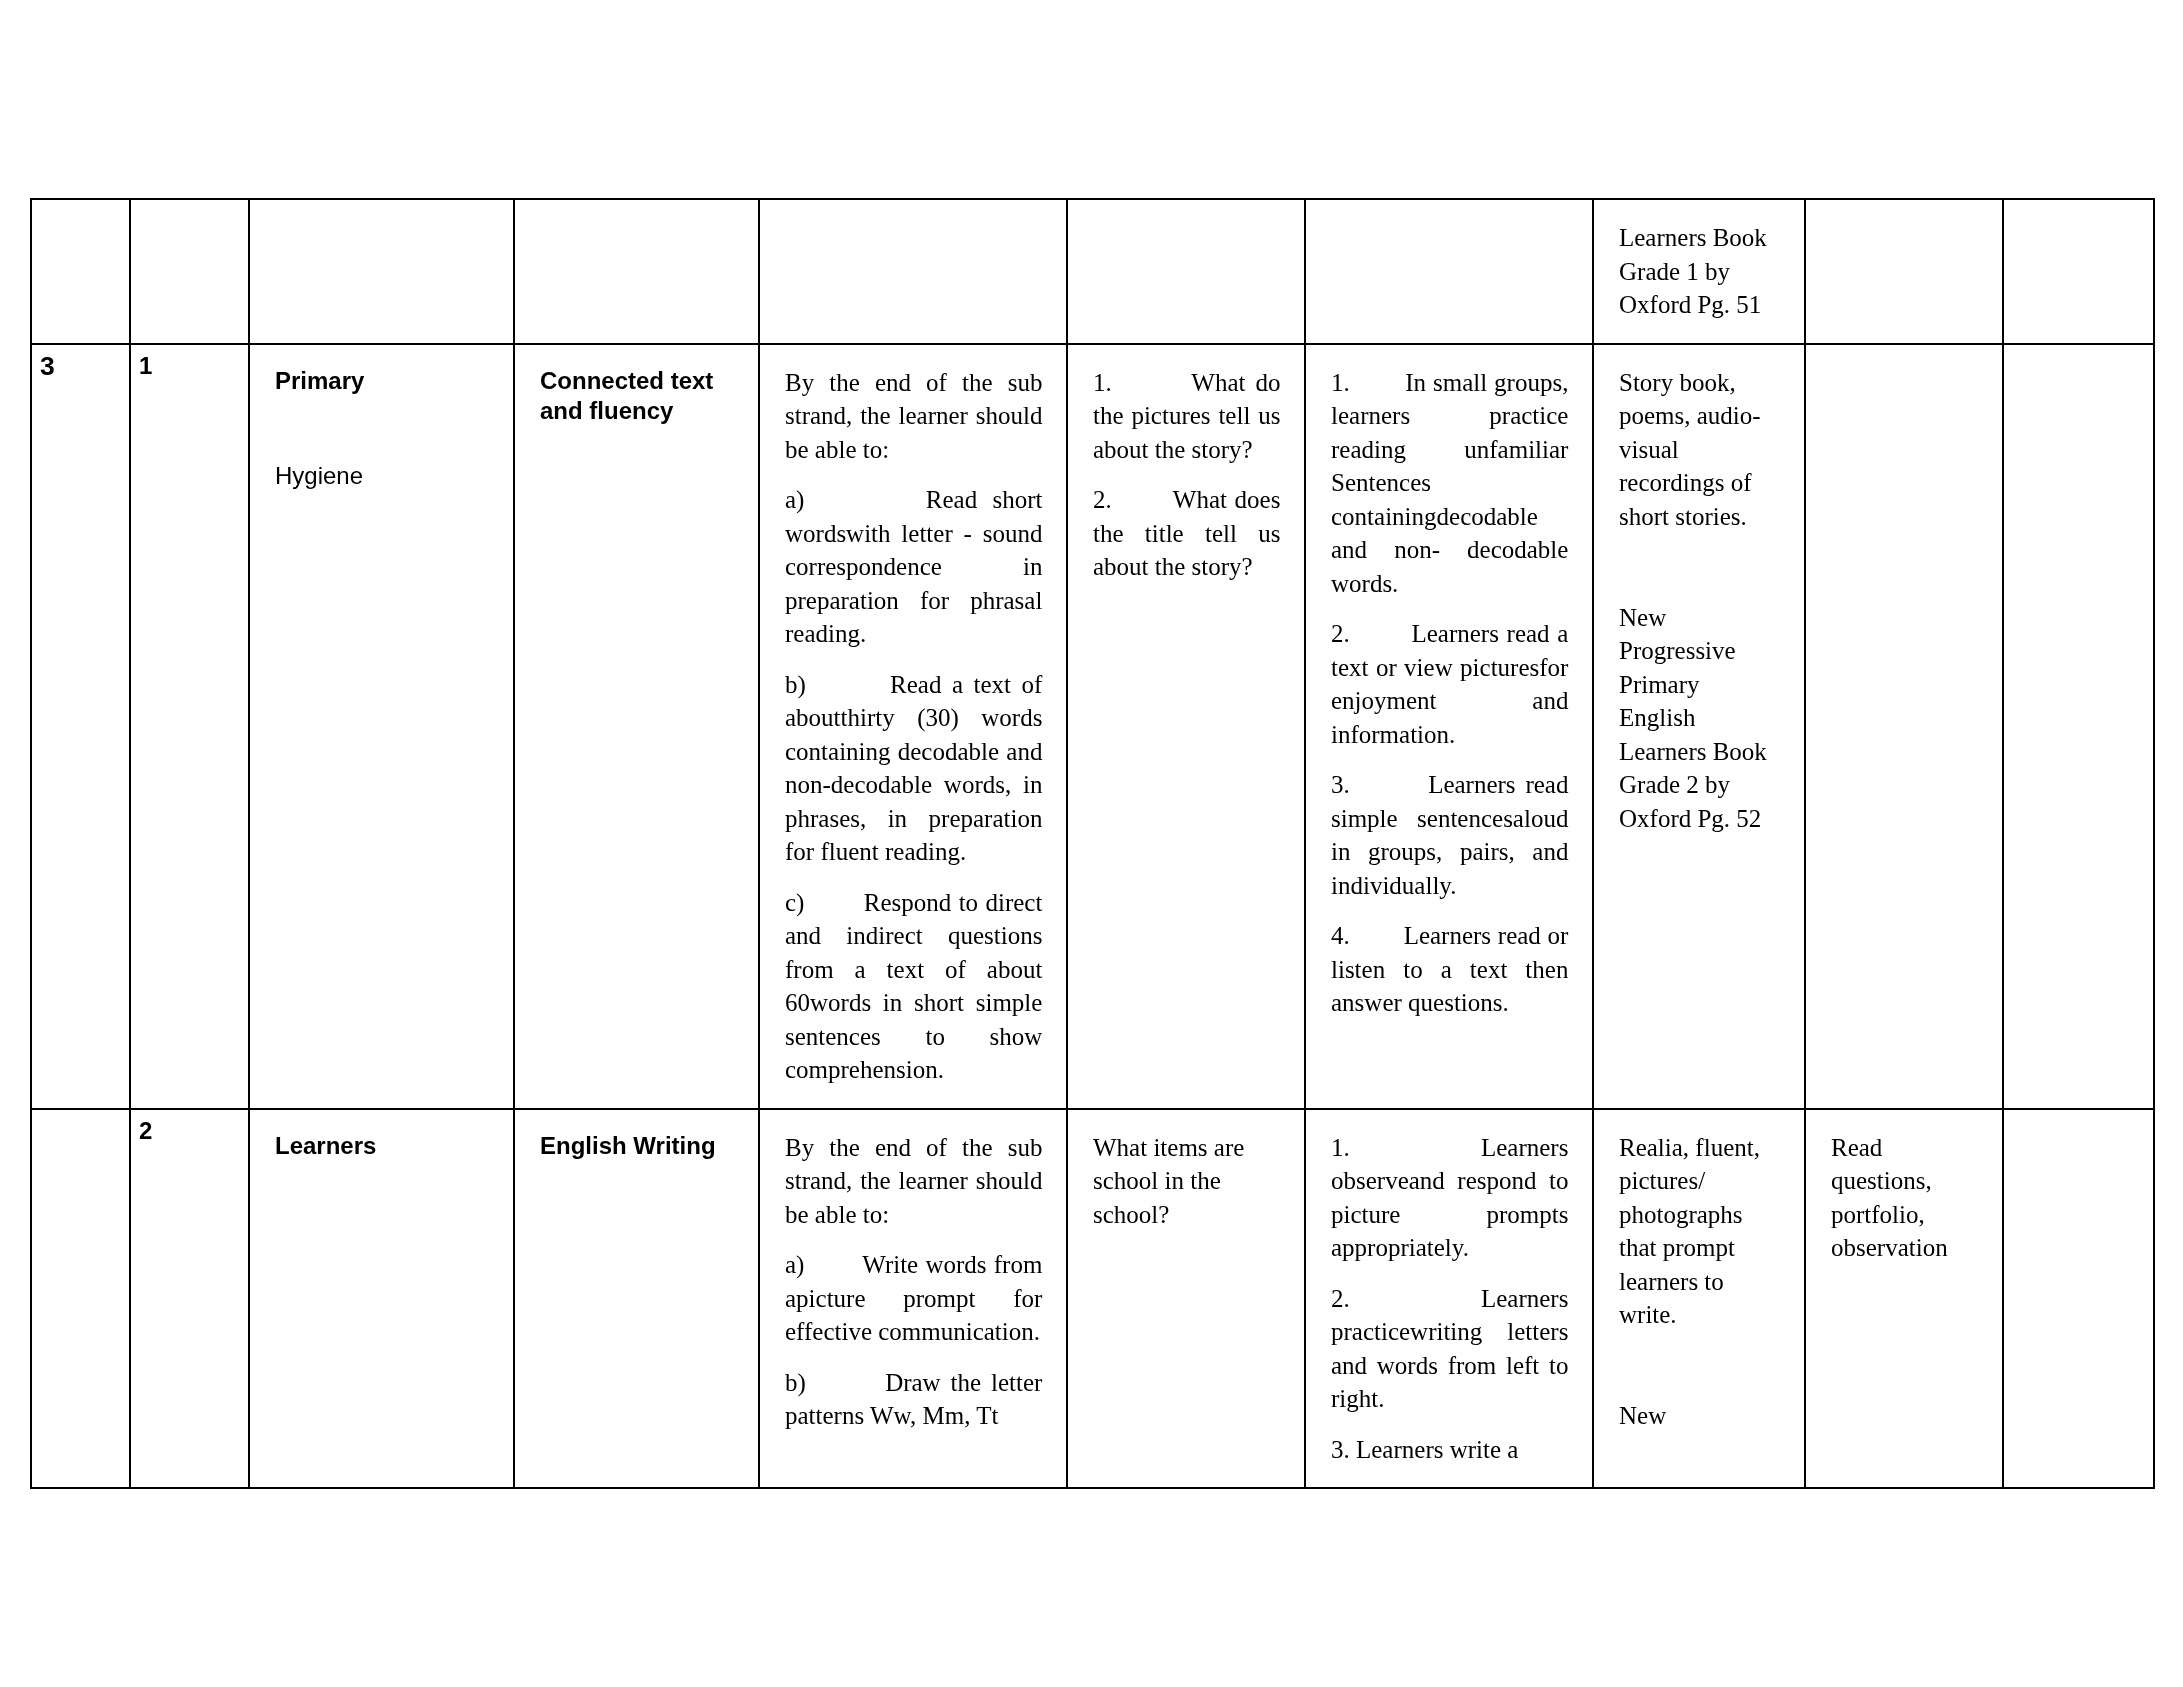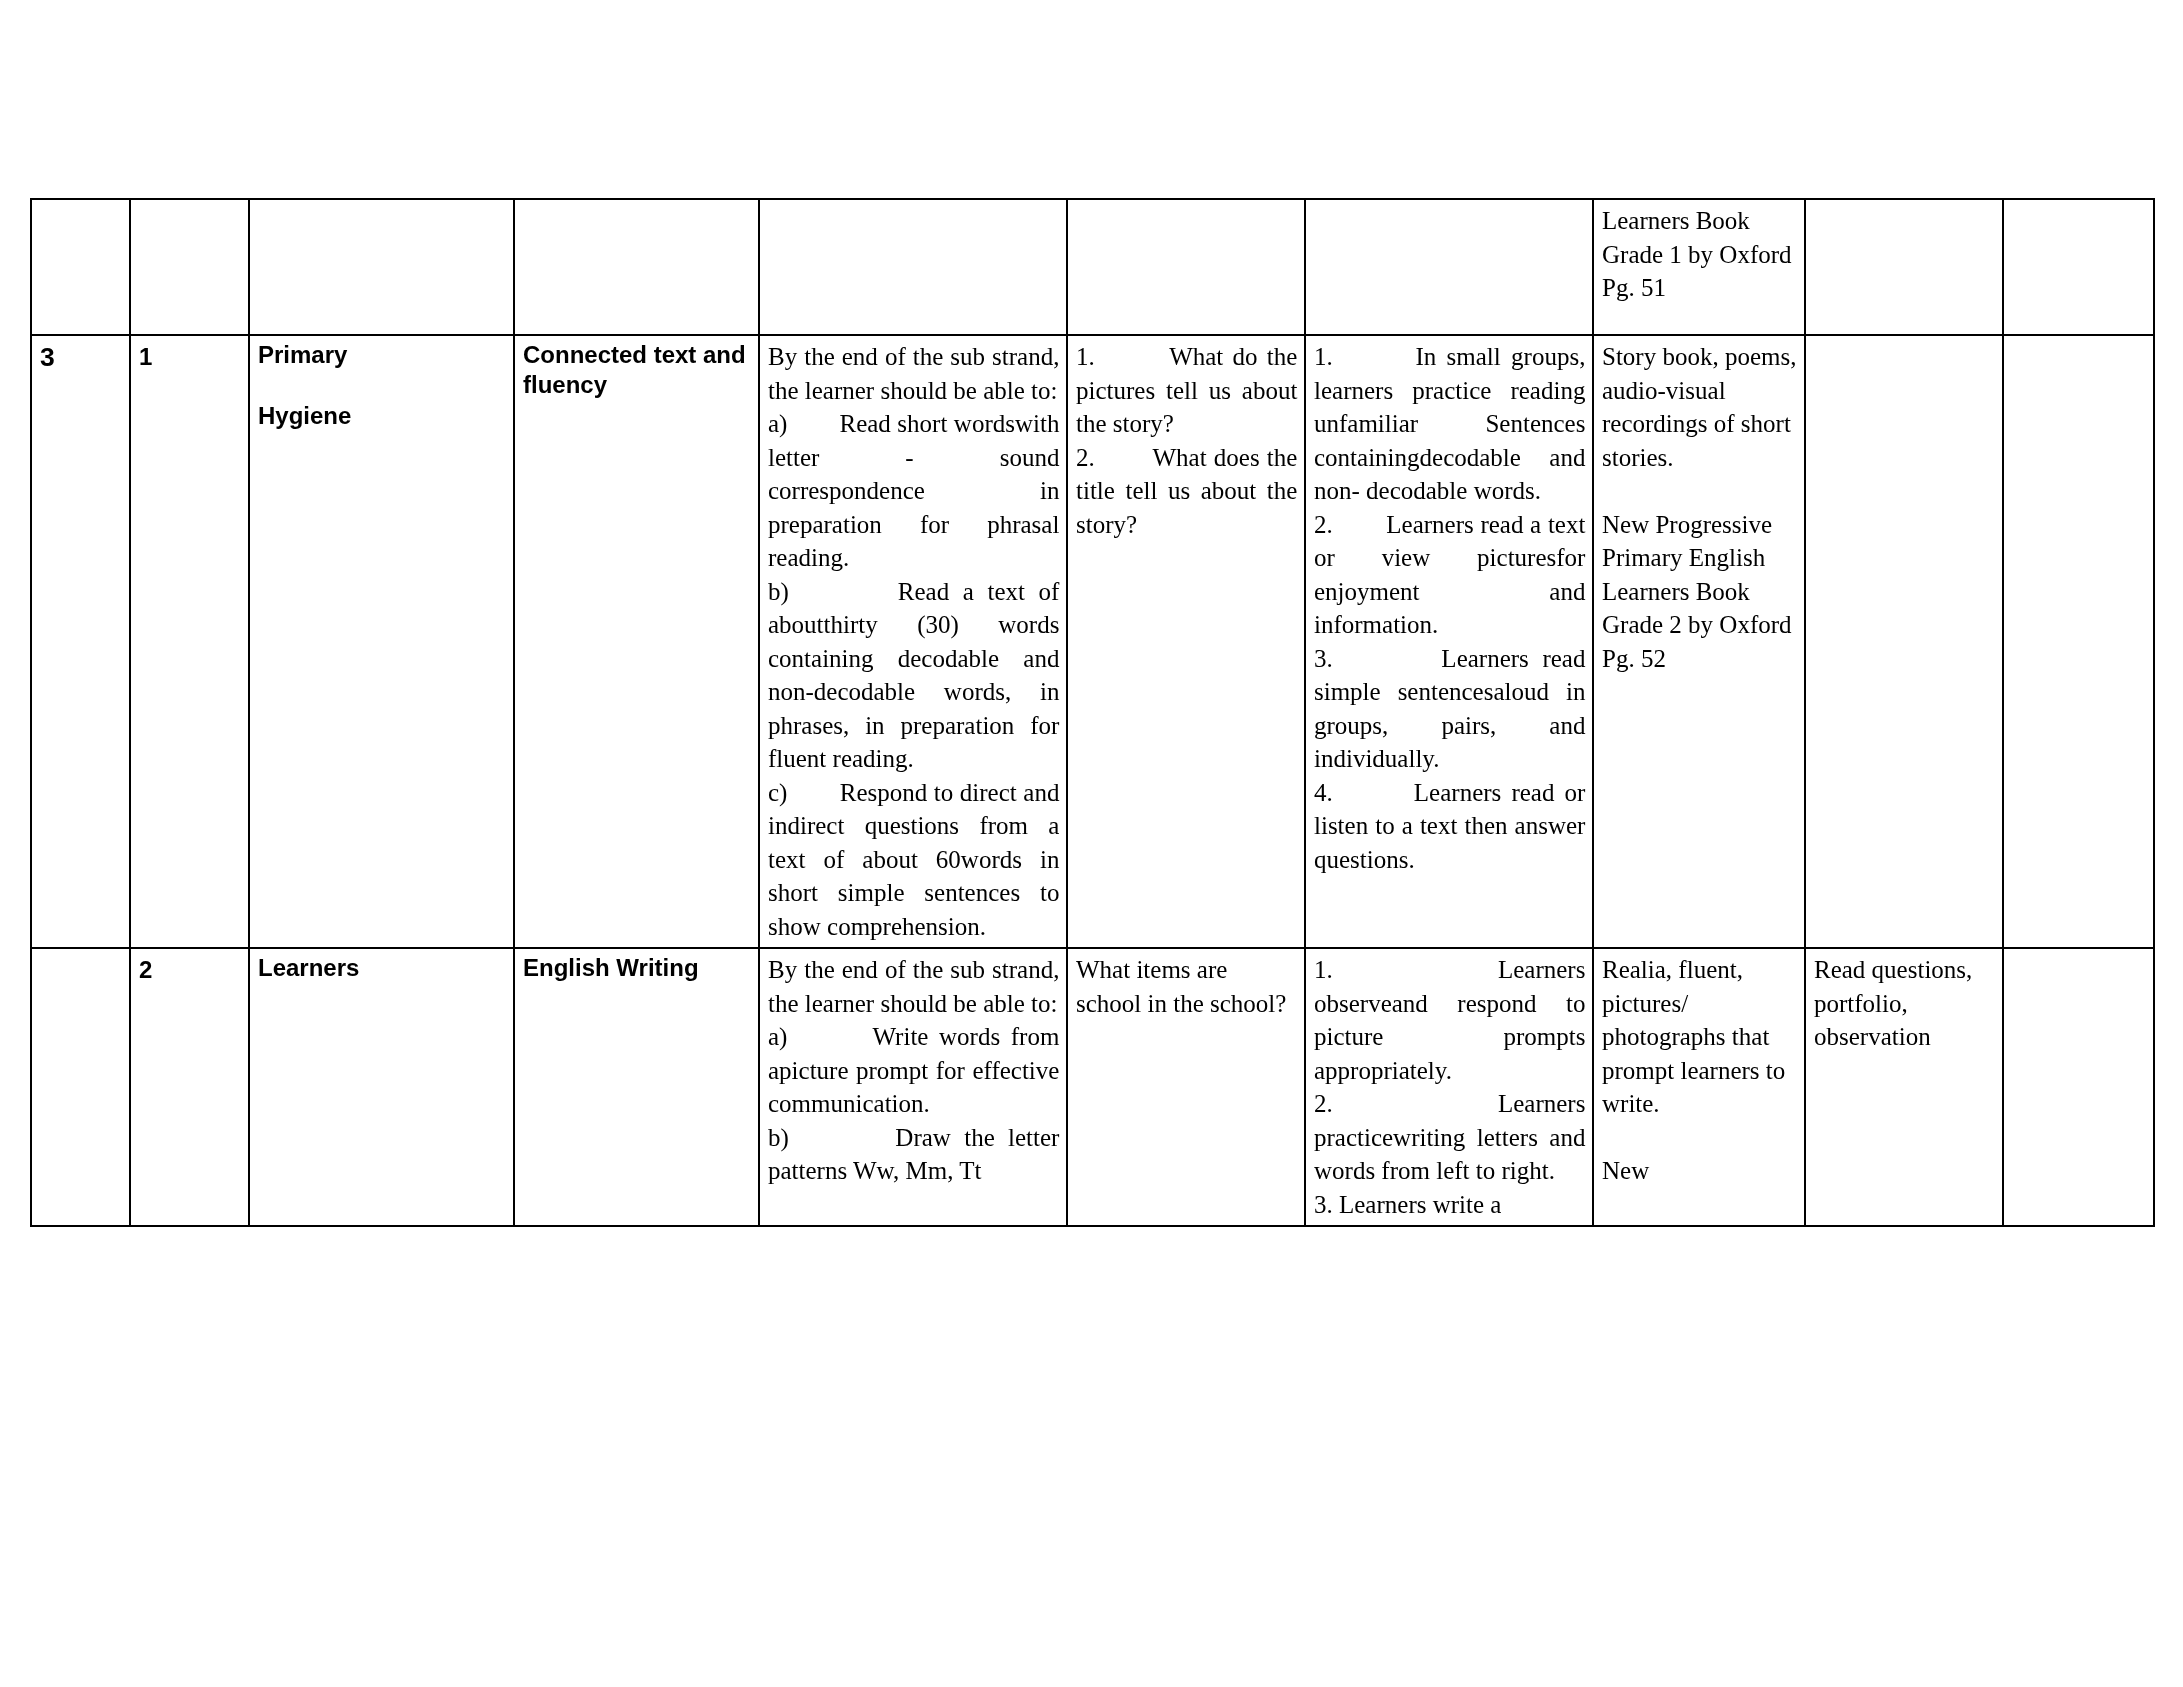--- a/index.html
+++ b/index.html
@@ -61,39 +61,39 @@
 
   
   .bold-sans {
     font-family: "Liberation Sans", sans-serif;
     font-weight: bold;
     font-size: 24px;
     line-height: 1.25;
   }
   .plain-sans {
     font-family: "Liberation Sans", sans-serif;
+    font-weight: normal;
+    font-size: 24px;
+    line-height: 1.25;
+  }
+  .num-bold {
+    font-family: "Liberation Sans", sans-serif;
+    font-weight: bold;
+    font-size: 26.5px;
+  }
+  .num-plain {
+    font-family: "Liberation Sans", sans-serif;
     font-weight: bold;
     font-size: 24px;
-    line-height: 1.25;
-  }
-  .num-bold {
-    font-family: "Liberation Sans", sans-serif;
-    font-weight: bold;
-    font-size: 26.5px;
-  }
-  .num-plain {
-    font-family: "Liberation Sans", sans-serif;
-    font-weight: bold;
-    font-size: 24px;
   }
 
   .justify { text-align: justify; text-align-last: left; }
 
   p.para {
-    margin: 0;
+    margin: 17px;
   }
   p.gap {
     margin: 0;
     height: 1.34em;
   }
   .spacer-line { display: block; height: 1.25em; }
 
   .tall-blank { height: 126px; }
 </style>
 </head>

